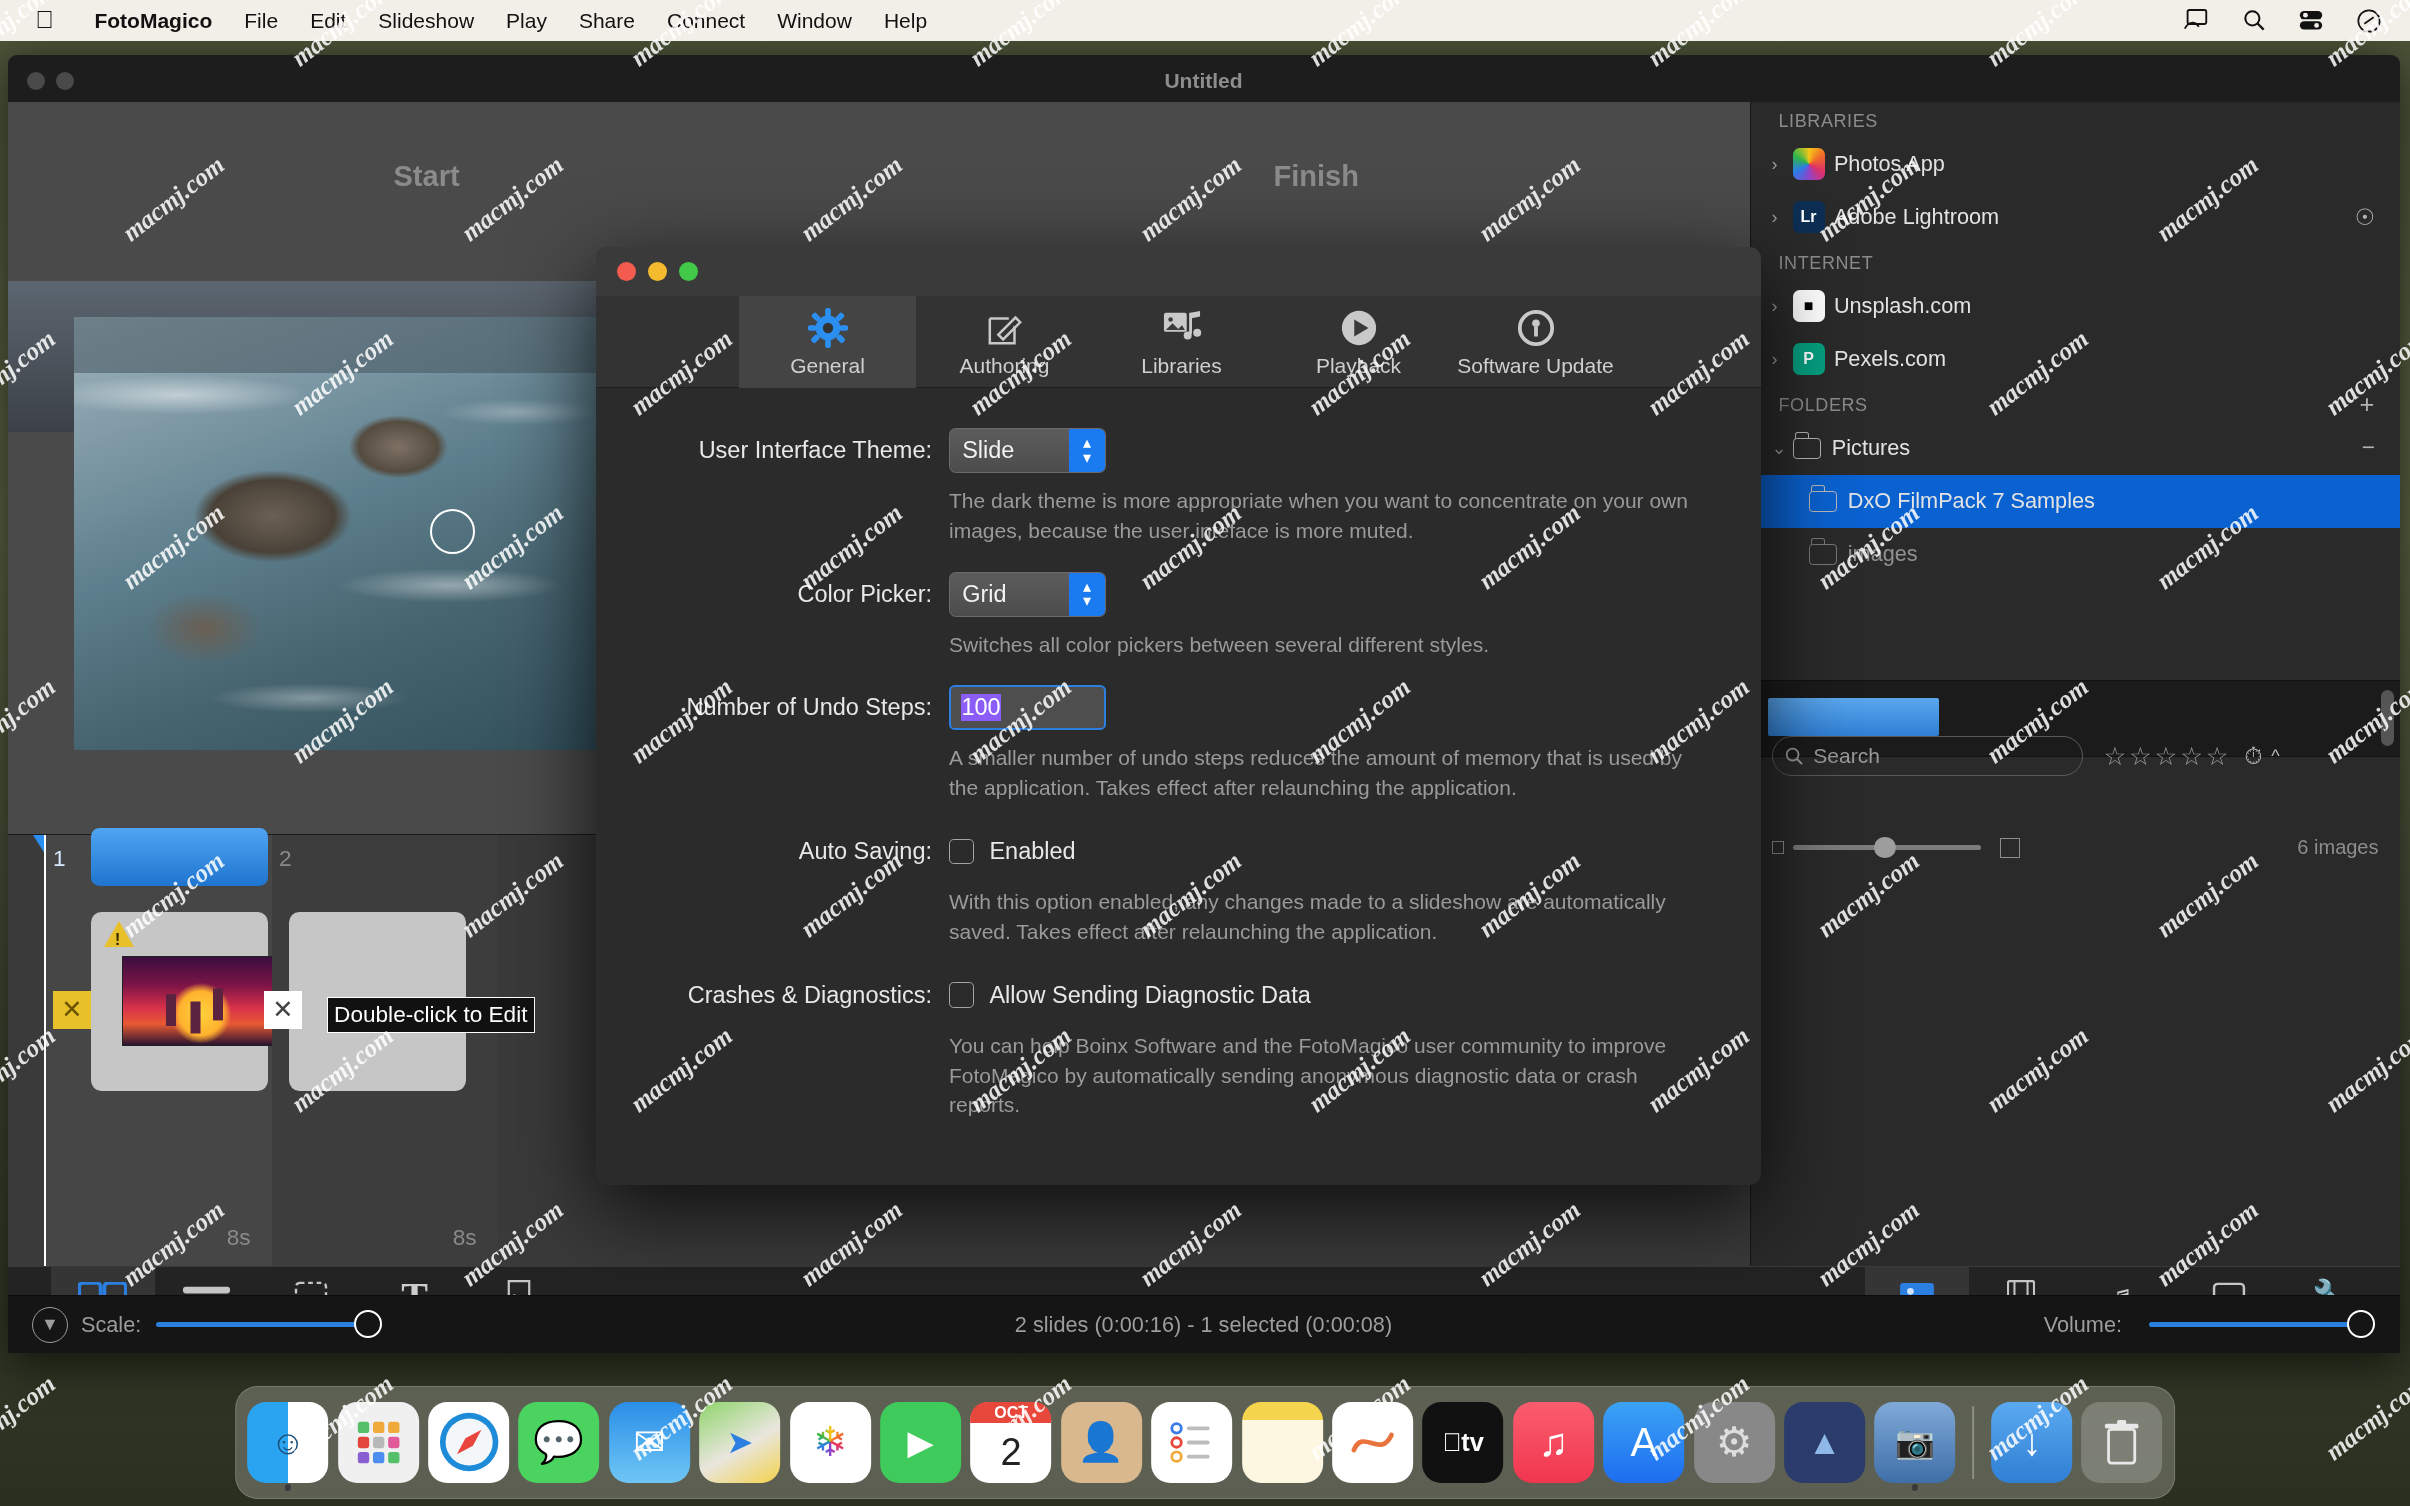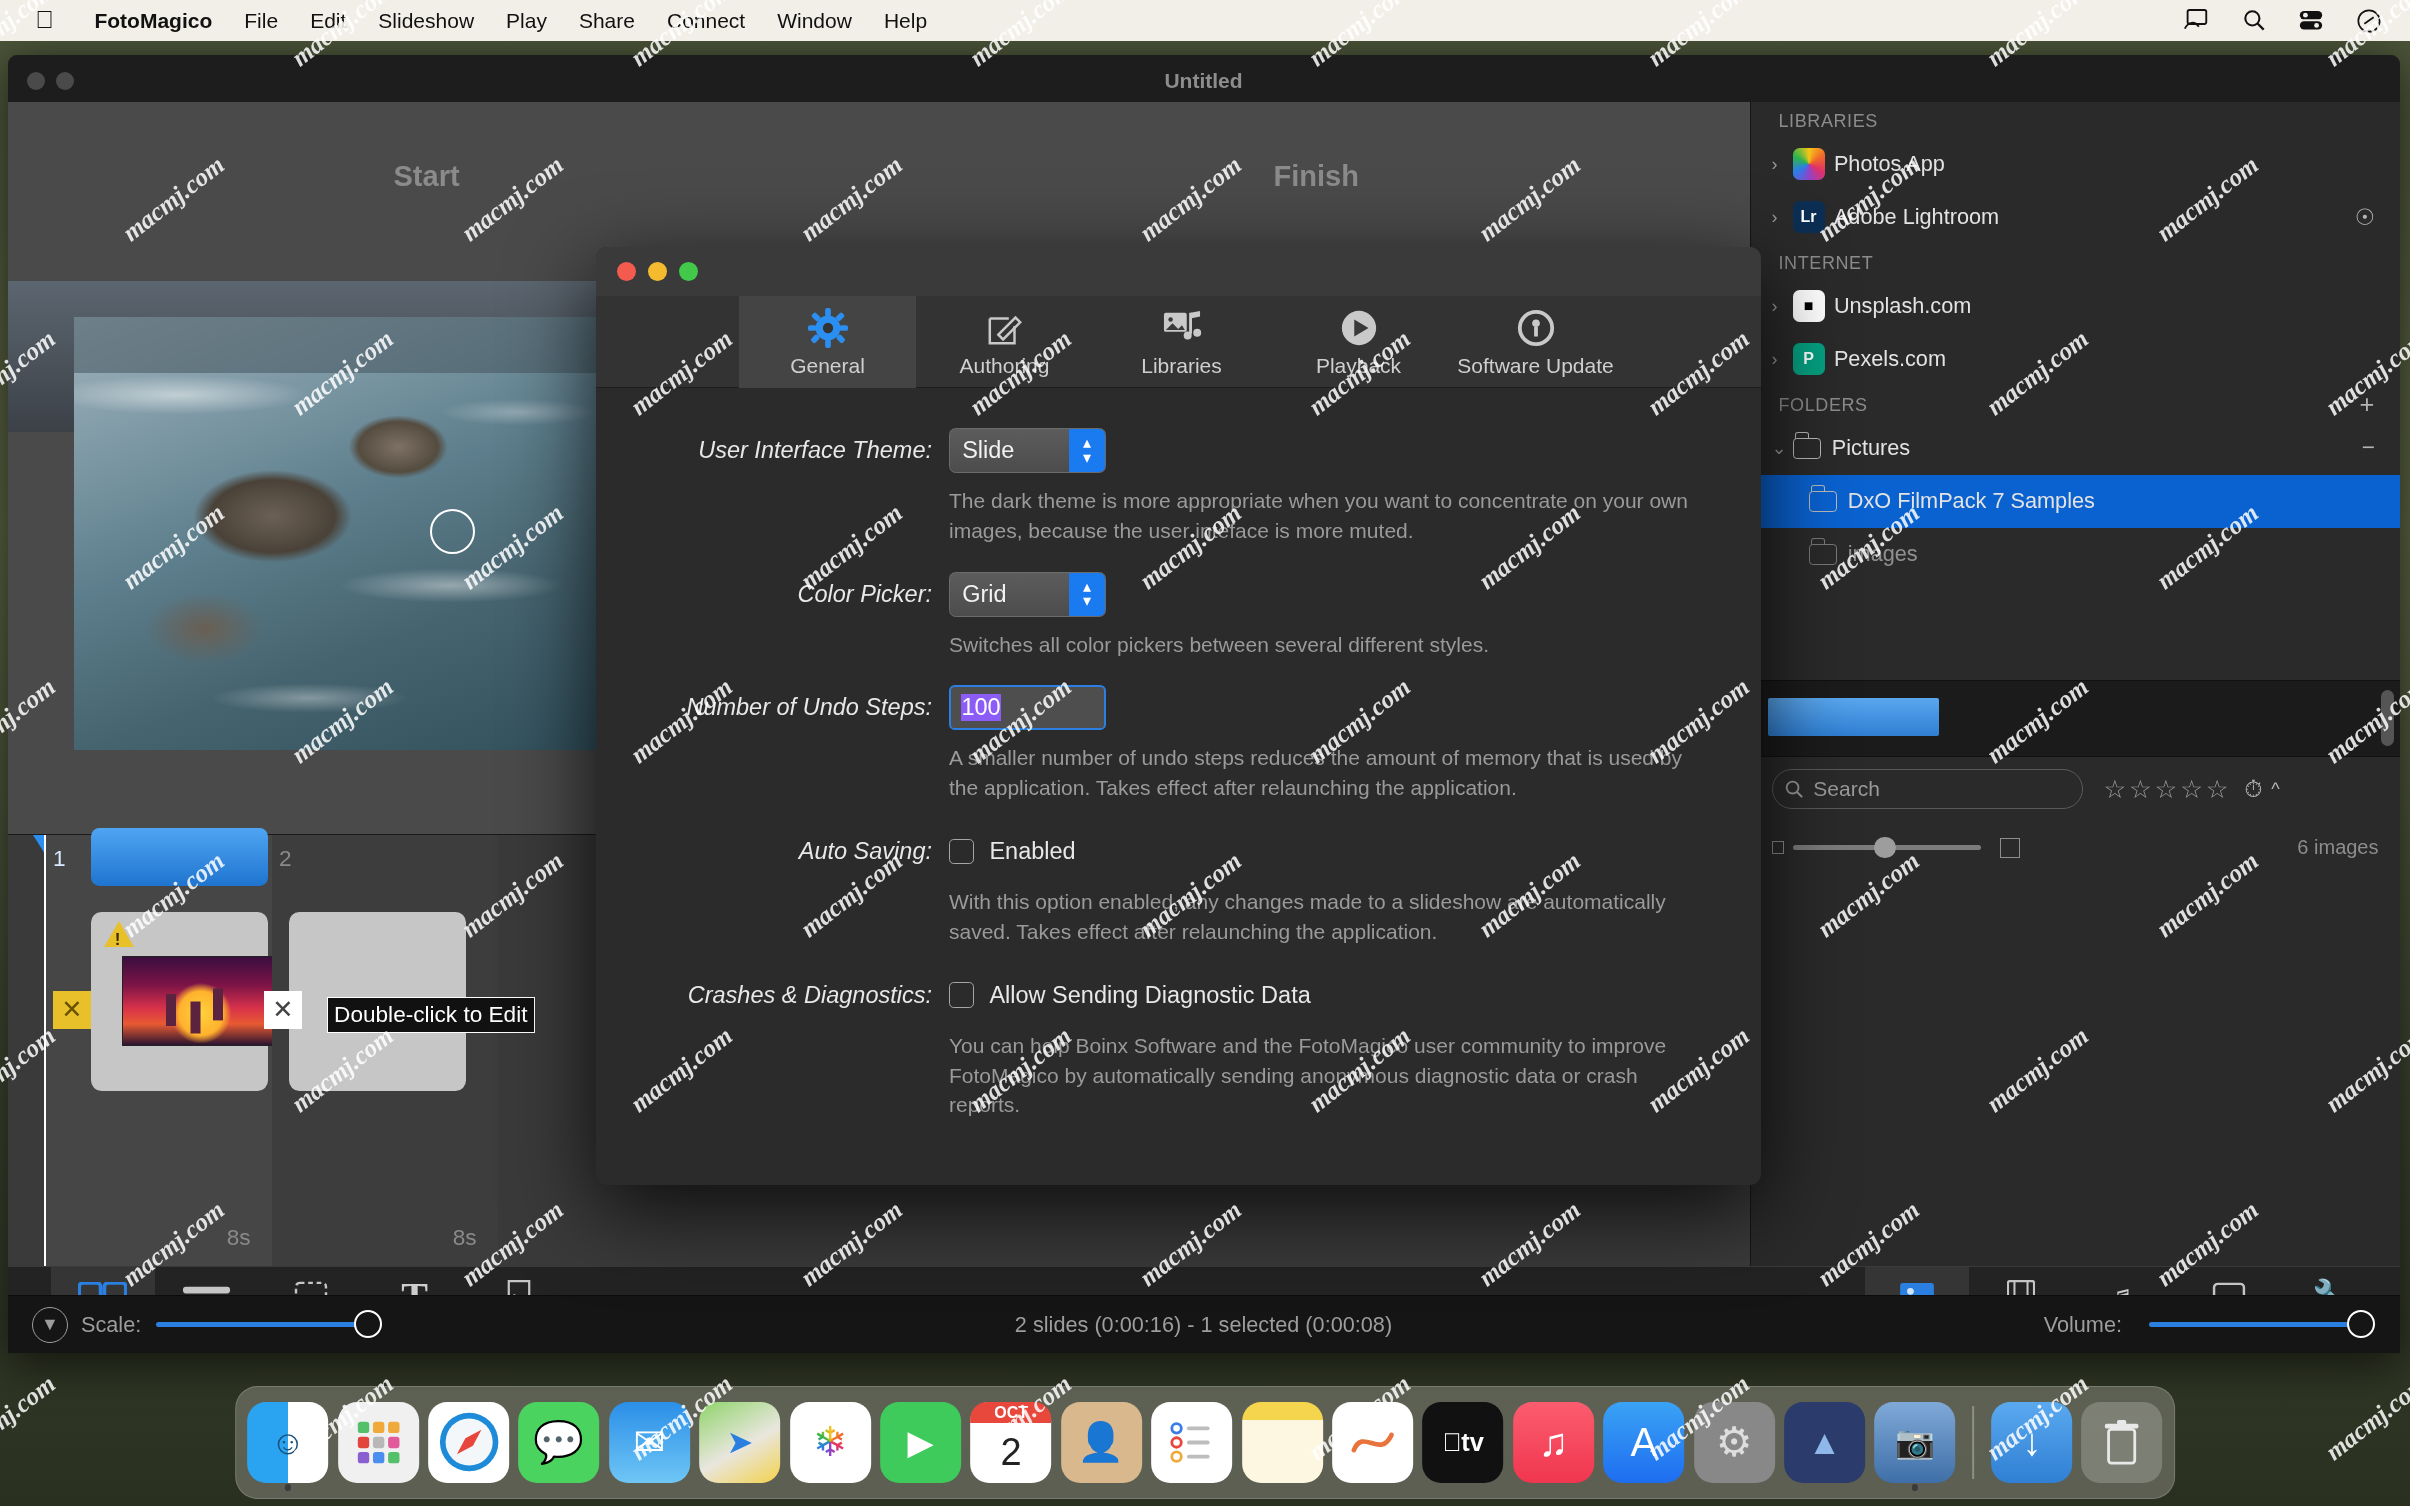--- a/index.html
+++ b/index.html
@@ -82,21 +82,21 @@
   .lib-row.indent { padding-left:58px; }
   .lib-row.faded { opacity:.55; }
 
   #thumbArea { position:absolute; left:0; right:0; top:578px; height:77px;
     background:#1b1b1b; border-top:0.9px solid #111; border-bottom:0.9px solid #111; }
   #thumbSel { position:absolute; left:17px; top:17px; width:171px; height:38px;
     background:linear-gradient(180deg,#5aa7ee,#2f7fd4); border-radius:1.9px; }
   #thumbScroll { position:absolute; right:5.6px; top:9.4px; width:13px; height:56px;
     background:#555; border-radius:6.6px; }
 
-  #searchRow { position:absolute; left:0; right:0; top:655px; height:64px;
+  #searchRow { position:absolute; left:0; right:0; top:622px; height:64px;
     display:flex; align-items:center; padding:0 21px; }
   #searchBox { flex:0 0 auto; width:311px; height:40px; border:0.9px solid #5a5a5a;
     border-radius:20px; display:flex; align-items:center; padding:0 11.3px;
     color:#9a9a9a; font-size:21px; background:transparent; }
   .stars { margin-left:21px; color:#9b9b9b; font-size:25.4px; letter-spacing:2.8px; }
   .clockico { margin-left:13px; color:#b5b5b5; font-size:23.5px; }
   .caret { margin-left:8.5px; color:#b5b5b5; font-size:18px; }
 
   #zoomRow { position:absolute; left:0; right:0; top:719px; height:53px;
     display:flex; align-items:center; padding:0 21px; color:#8d8d8d; font-size:20px; }
@@ -183,21 +183,21 @@
     padding-left:143px; border-bottom:0.9px solid #1e1e1e; }
   .stab { width:177px; height:92px; display:flex; flex-direction:column;
     align-items:center; justify-content:center; gap:3.8px;
     color:#cfcfcf; font-size:21px; }
   .stab.active { background:#444; }
   .stab .g { height:45px; display:flex; align-items:center; }
 
   #setBody { padding:40px 0 0 0; }
   .frow { display:flex; align-items:flex-start; margin-bottom:0; }
   .flab { width:353px; text-align:right; padding-right:17px; color:#e8e8e8;
-    font-size:23.5px; line-height:45px; flex:0 0 auto;font-style:italic; }
+    font-size:23.5px; line-height:45px; flex:0 0 auto; }
   .fctl { flex:1; }
   .popup { display:inline-flex; align-items:center; height:45px; width:157px;
     background:linear-gradient(180deg,#5c5c5c,#4c4c4c); border:0.9px solid #6b6b6b;
     border-radius:6.6px; color:#f2f2f2; font-size:23.5px; padding-left:12.2px;
     position:relative; }
   .popup .arrows { position:absolute; right:0; top:0; width:36px; height:100%;
     background:#1a7bf0; border-radius:0 5.6px 5.6px 0; color:#fff; font-size:16px;
     display:flex; flex-direction:column; align-items:center; justify-content:center;
     line-height:.9; }
   .textfield { width:157px; height:45px; background:#4e4e4e; border:2.8px solid #2a7fe0;

